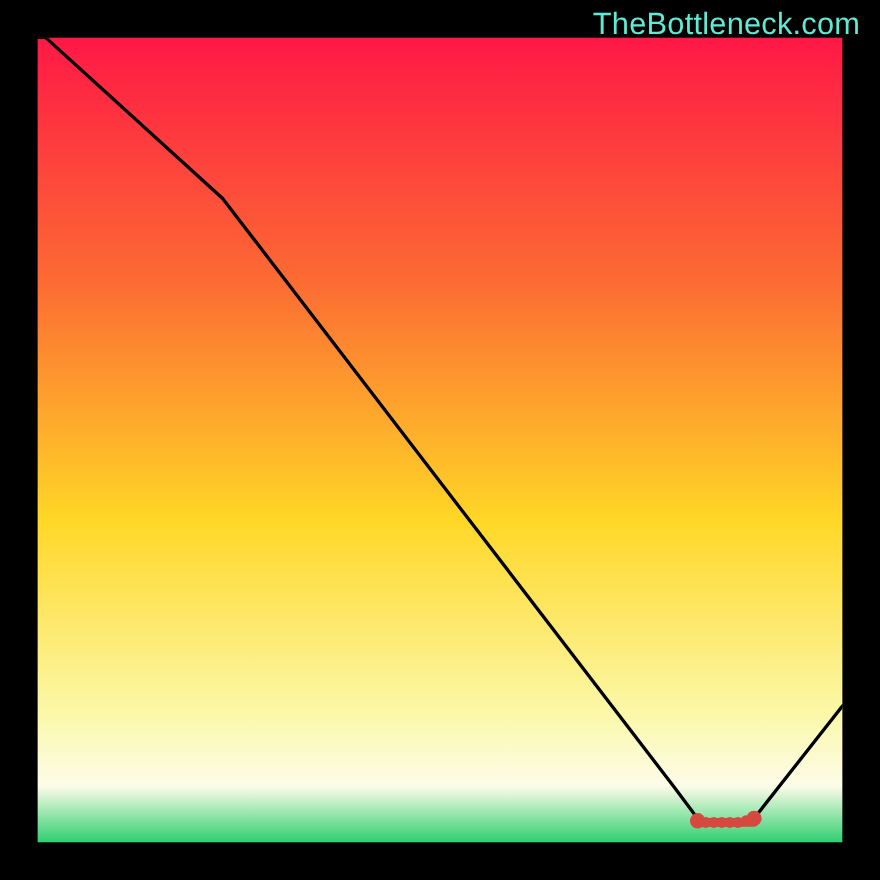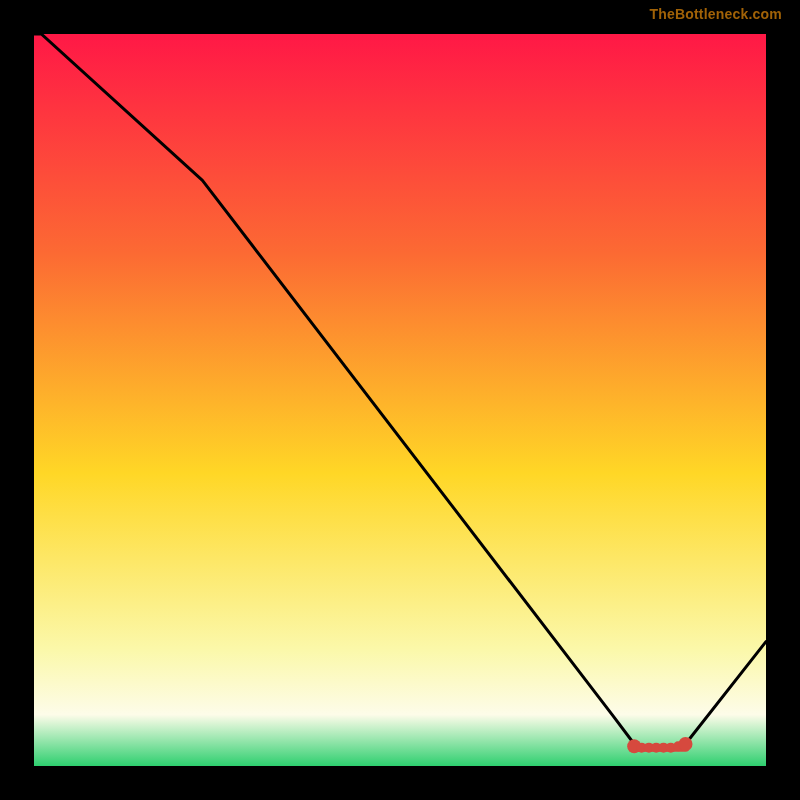--- a/index.html
+++ b/index.html
@@ -14,23 +14,23 @@
   .frame {
     position: relative;
     width: 800px;
     height: 800px;
     background: #000;
   }
   .watermark {
     position: absolute;
     top: 6px;
     right: 18px;
-    color: #a16207;
-    font-size: 14px;
-    font-weight: 700;
+    color: #5eead4;
+    font-size: 28px;
+    font-weight: 400;
     letter-spacing: 0.2px;
     z-index: 10;
   }
   .plot-wrap {
     position: absolute;
     left: 34px;
     top: 34px;
     width: 732px;
     height: 732px;
   }

